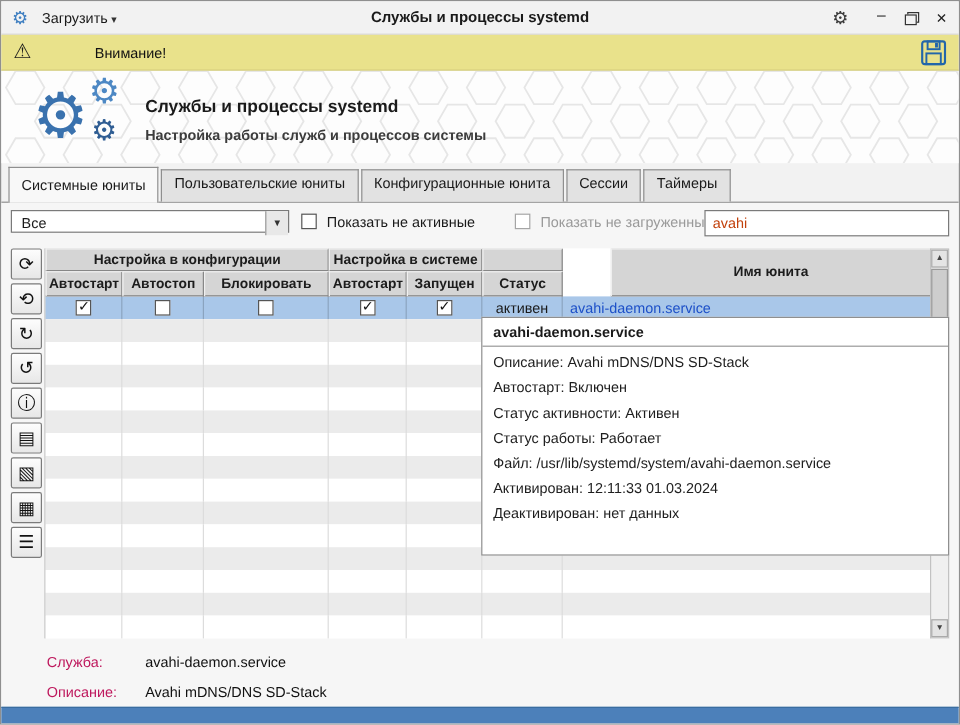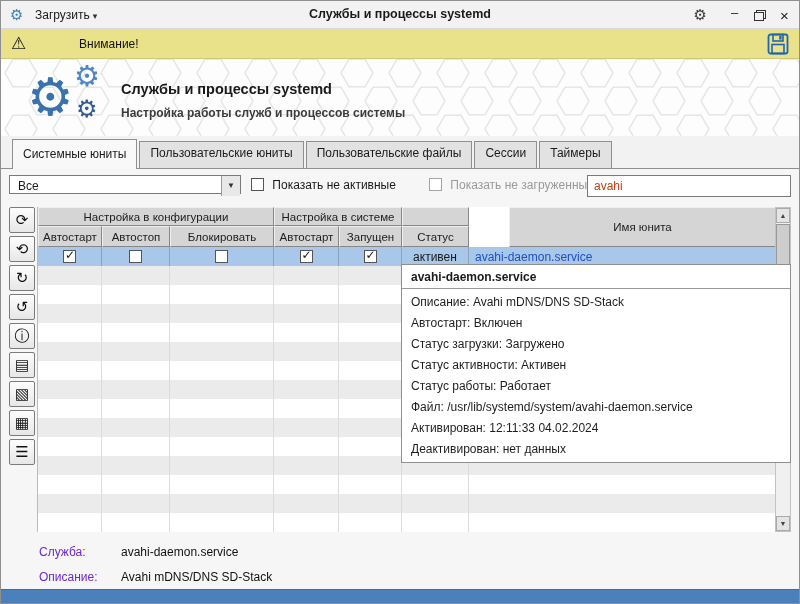--- a/index.html
+++ b/index.html
@@ -34,21 +34,21 @@
   .hero { position:absolute; left:0; top:58px; width:100%; height:77px; background:#fdfdfd; overflow:hidden; }
   .hero svg.hexbg { position:absolute; left:0; top:0; }
   .gearlogo { position:absolute; left:26px; top:2px; width:90px; height:74px; z-index:1; }
   .gearlogo .g1 { position:absolute; left:0; top:6px; font-size:52px; color:#3a72ae; }
   .gearlogo .g2 { position:absolute; left:47px; top:-2px; font-size:29px; color:#4d88c4; }
   .gearlogo .g3 { position:absolute; left:49px; top:34px; font-size:24px; color:#2f5d93; }
   .hero-title { position:absolute; left:120px; top:22px; font-size:14.5px; font-weight:bold; z-index:1; }
   .hero-sub { position:absolute; left:120px; top:47px; font-size:12px; font-weight:600; color:#3c3c3c; z-index:1; }
 
   
-  .tabbar { position:absolute; left:0; top:135px; width:100%; height:32px; display:flex; align-items:flex-end; padding-left:11px; z-index:3; }
+  .tabbar { position:absolute; left:0; top:135px; width:100%; height:32px; display:flex; align-items:flex-end; padding-left:6px; z-index:3; }
   .tab { height:27px; line-height:23px; padding:0 10px; background:#e2e2e2; border:1px solid #8f8f8f; border-bottom:none; margin-right:2px; color:#1a1a1a; }
   .tab.active { height:30px; line-height:28px; background:#f8f8f8; position:relative; top:1px; }
 
   
   .panel { position:absolute; left:0; top:167px; width:100%; height:423px; background:#f6f6f6; border-top:1px solid #8f8f8f; }
 
   
   .select-box { position:absolute; left:8px; top:6px; width:232px; height:19px; background:#fff; border:1px solid #7a7a7a; line-height:20px; padding-left:8px; }
   .select-box .sel-arrow-btn { position:absolute; right:0; top:0; width:19px; height:20px; background:#e8e8e8; border-left:1px solid #9a9a9a; text-align:center; line-height:20px; font-size:8px; color:#333; }
   .cb { width:13px; height:13px; border:1px solid #555; background:#fff; display:inline-block; position:relative; vertical-align:-2px; }
@@ -61,21 +61,21 @@
   .search-input { position:absolute; right:8px; top:6px; width:204px; height:22px; border:1px solid #7a7a7a; background:#fff; padding:0 6px; font:12px "Liberation Sans","DejaVu Sans",sans-serif; color:#c2410c; }
 
   
   .side-toolbar { position:absolute; left:8px; top:38px; width:26px; display:flex; flex-direction:column; gap:3px; }
   .tool-btn { width:26px; height:26px; border:1px solid #7b7b7b; border-radius:2px; background:linear-gradient(#fdfdfd,#e7e7e7); display:flex; align-items:center; justify-content:center; font-size:15px; color:#111; }
 
   
   .table-wrap { position:absolute; left:36px; top:38px; width:754px; height:325px; background:#fff; border-left:1px solid #bbb; }
   .tbl { position:absolute; left:0; top:0; width:738px; }
   .hrow { display:grid; grid-template-columns:64px 68px 104px 65px 63px 67px 1fr; grid-template-rows:19px 21px; }
-  .hcell { background:#d5d5d5; border-top:1px solid #efefef; border-left:1px solid #efefef; border-right:1px solid #878787; border-bottom:1px solid #878787; font-size:11.5px; font-weight:400; color:#1c1c1c; display:flex; align-items:center; justify-content:center; overflow:hidden; white-space:nowrap; }
+  .hcell { background:#d5d5d5; border-top:1px solid #efefef; border-left:1px solid #efefef; border-right:1px solid #878787; border-bottom:1px solid #878787; font-size:11.5px; font-weight:700; color:#1c1c1c; display:flex; align-items:center; justify-content:center; overflow:hidden; white-space:nowrap; }
   .g-config { grid-column:1/4; grid-row:1; }
   .g-system { grid-column:4/6; grid-row:1; }
   .g-blank  { grid-column:6; grid-row:1; }
   .g-name   { grid-column:7; grid-row:1/3;margin-left:40px; }
   .trow { display:grid; grid-template-columns:64px 68px 104px 65px 63px 67px 1fr; height:19px; }
   .trow.selected { background:#a9c7e9; }
   .tcell { display:flex; align-items:center; justify-content:center; border-right:1px solid #dcdcdc; overflow:hidden; }
   .trow.selected .tcell { border-right:1px solid rgba(0,0,0,0.18); }
   .tcell.name { justify-content:flex-start; padding-left:6px; }
   .unit-link { color:#1d50c8; }
@@ -89,21 +89,21 @@
   .vs-down { bottom:0; }
   .vs-thumb { position:absolute; left:0; top:16px; width:14px; height:66px; background:#cdcdcd; border:1px solid #999; }
 
   
   .tooltip { position:absolute; left:400px; top:95px; width:390px; height:199px; background:#fff; border:1px solid #8f8f8f; z-index:20; }
   .tooltip .tt-title { font-weight:bold; padding:5px 9px 4px; border-bottom:1px solid #9a9a9a; }
   .tooltip .tt-line { padding-left:9px; line-height:21px; color:#1e1e1e; white-space:nowrap; }
   .tooltip .tt-lines { padding-top:3px; }
 
   
-  .foot-label { position:absolute; left:38px; color:#6d28d9; }
+  .foot-label { position:absolute; left:38px; color:#be185d; }
   .foot-value { position:absolute; left:120px; color:#111; }
   .f-line1 { top:376px; }
   .f-line2 { top:401px; }
 
   
   .bottombar { position:absolute; left:0; bottom:0; width:100%; height:14px; background:#4c80ba; border-top:1px solid #3a6da0; }
 </style>
 </head>
 <body>
 
@@ -202,21 +202,21 @@
       <span class="g2">⚙</span>
       <span class="g3">⚙</span>
     </div>
     <div class="hero-title">Службы и процессы systemd</div>
     <div class="hero-sub">Настройка работы служб и процессов системы</div>
   </div>
 
   <div class="tabbar">
     <div class="tab active">Системные юниты</div>
     <div class="tab">Пользовательские юниты</div>
-    <div class="tab">Пользовательские файлы</div>
+    <div class="tab">Конфигурационные юнита</div>
     <div class="tab">Сессии</div>
     <div class="tab">Таймеры</div>
   </div>
 
   <div class="panel">
 
     <div class="select-box">
       <span>Все</span>
       <span class="sel-arrow-btn">▼</span>
     </div>
@@ -433,25 +433,24 @@
             <span>▼</span>
           </div>
       </div>
     </div>
 
     <div class="tooltip">
       <div class="tt-title">avahi-daemon.service</div>
       <div class="tt-lines">
         <div class="tt-line">Описание: Avahi mDNS/DNS SD-Stack</div>
         <div class="tt-line">Автостарт: Включен</div>
-        <div class="tt-line">Статус загрузки: Загружено</div>
         <div class="tt-line">Статус активности: Активен</div>
         <div class="tt-line">Статус работы: Работает</div>
         <div class="tt-line">Файл: /usr/lib/systemd/system/avahi-daemon.service</div>
-        <div class="tt-line">Активирован: 12:11:33 04.02.2024</div>
+        <div class="tt-line">Активирован: 12:11:33 01.03.2024</div>
         <div class="tt-line">Деактивирован: нет данных</div>
       </div>
     </div>
 
     <div class="foot-label f-line1">Служба:</div>
     <div class="foot-value f-line1">avahi-daemon.service</div>
     <div class="foot-label f-line2">Описание:</div>
     <div class="foot-value f-line2">Avahi mDNS/DNS SD-Stack</div>
   </div>
 

